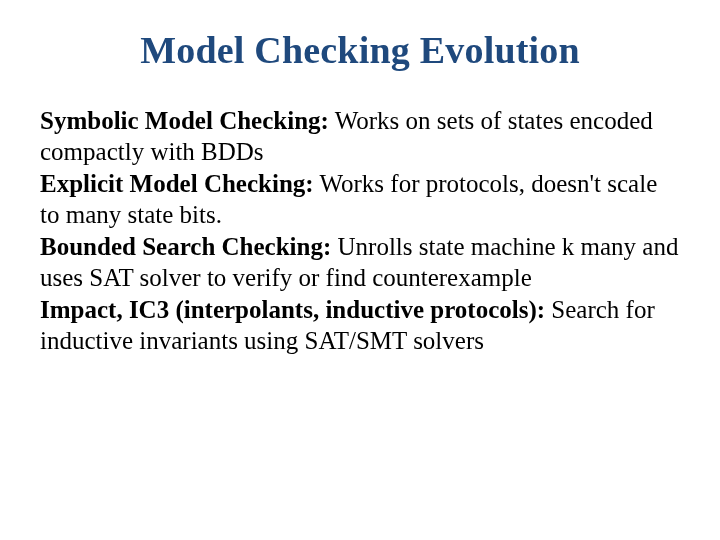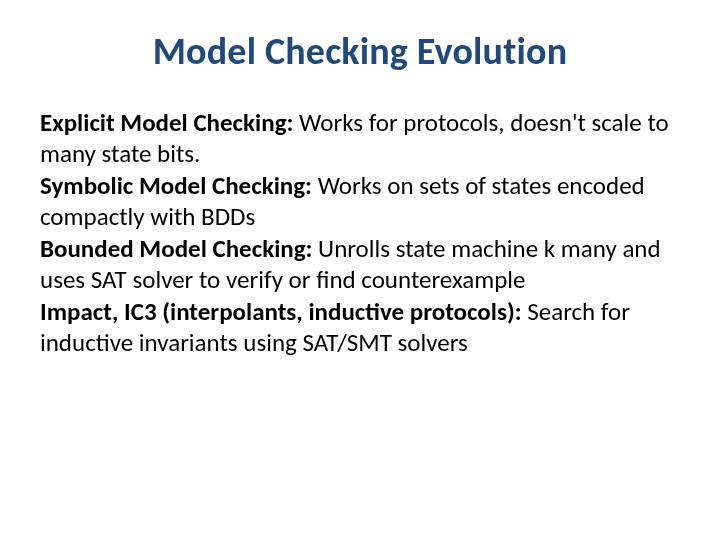--- a/index.html
+++ b/index.html
@@ -9,20 +9,21 @@
     height: 540px;
     background: #ffffff;
     font-family: Calibri, "Segoe UI", Arial, sans-serif;
     color: #000;
   }
   .slide {
     box-sizing: border-box;
     width: 720px;
     height: 540px;
     padding: 20px 40px 20px 40px;
+    font-family: Liberation Serif, serif;
   }
   .title {
     text-align: center;
     font-size: 38px;
     font-weight: 700;
     color: #1f497d;
     margin: 8px 0 34px 0;
     letter-spacing: 0.2px;
   }
   .body {
@@ -38,25 +39,25 @@
   }
 </style>
 </head>
 <body>
 
 <div class="slide">
   <h1 class="title">Model Checking Evolution</h1>
 
   <div class="body">
     <p>
+      <span class="lead">Symbolic Model Checking:</span><span> Works on sets of states encoded compactly with BDDs</span>
+    </p>
+    <p>
       <span class="lead">Explicit Model Checking:</span><span>  Works for protocols, doesn't scale to many state bits.</span>
     </p>
     <p>
-      <span class="lead">Symbolic Model Checking:</span><span> Works on sets of states encoded compactly with BDDs</span>
-    </p>
-    <p>
-      <span class="lead">Bounded Model Checking:</span><span> Unrolls state machine k many and uses SAT solver to verify or find counterexample</span>
+      <span class="lead">Bounded Search Checking:</span><span> Unrolls state machine k many and uses SAT solver to verify or find counterexample</span>
     </p>
     <p>
       <span class="lead">Impact, IC3 (interpolants, inductive protocols):</span><span> Search for inductive invariants using SAT/SMT solvers</span>
     </p>
   </div>
 </div>
 
 </body></html>

